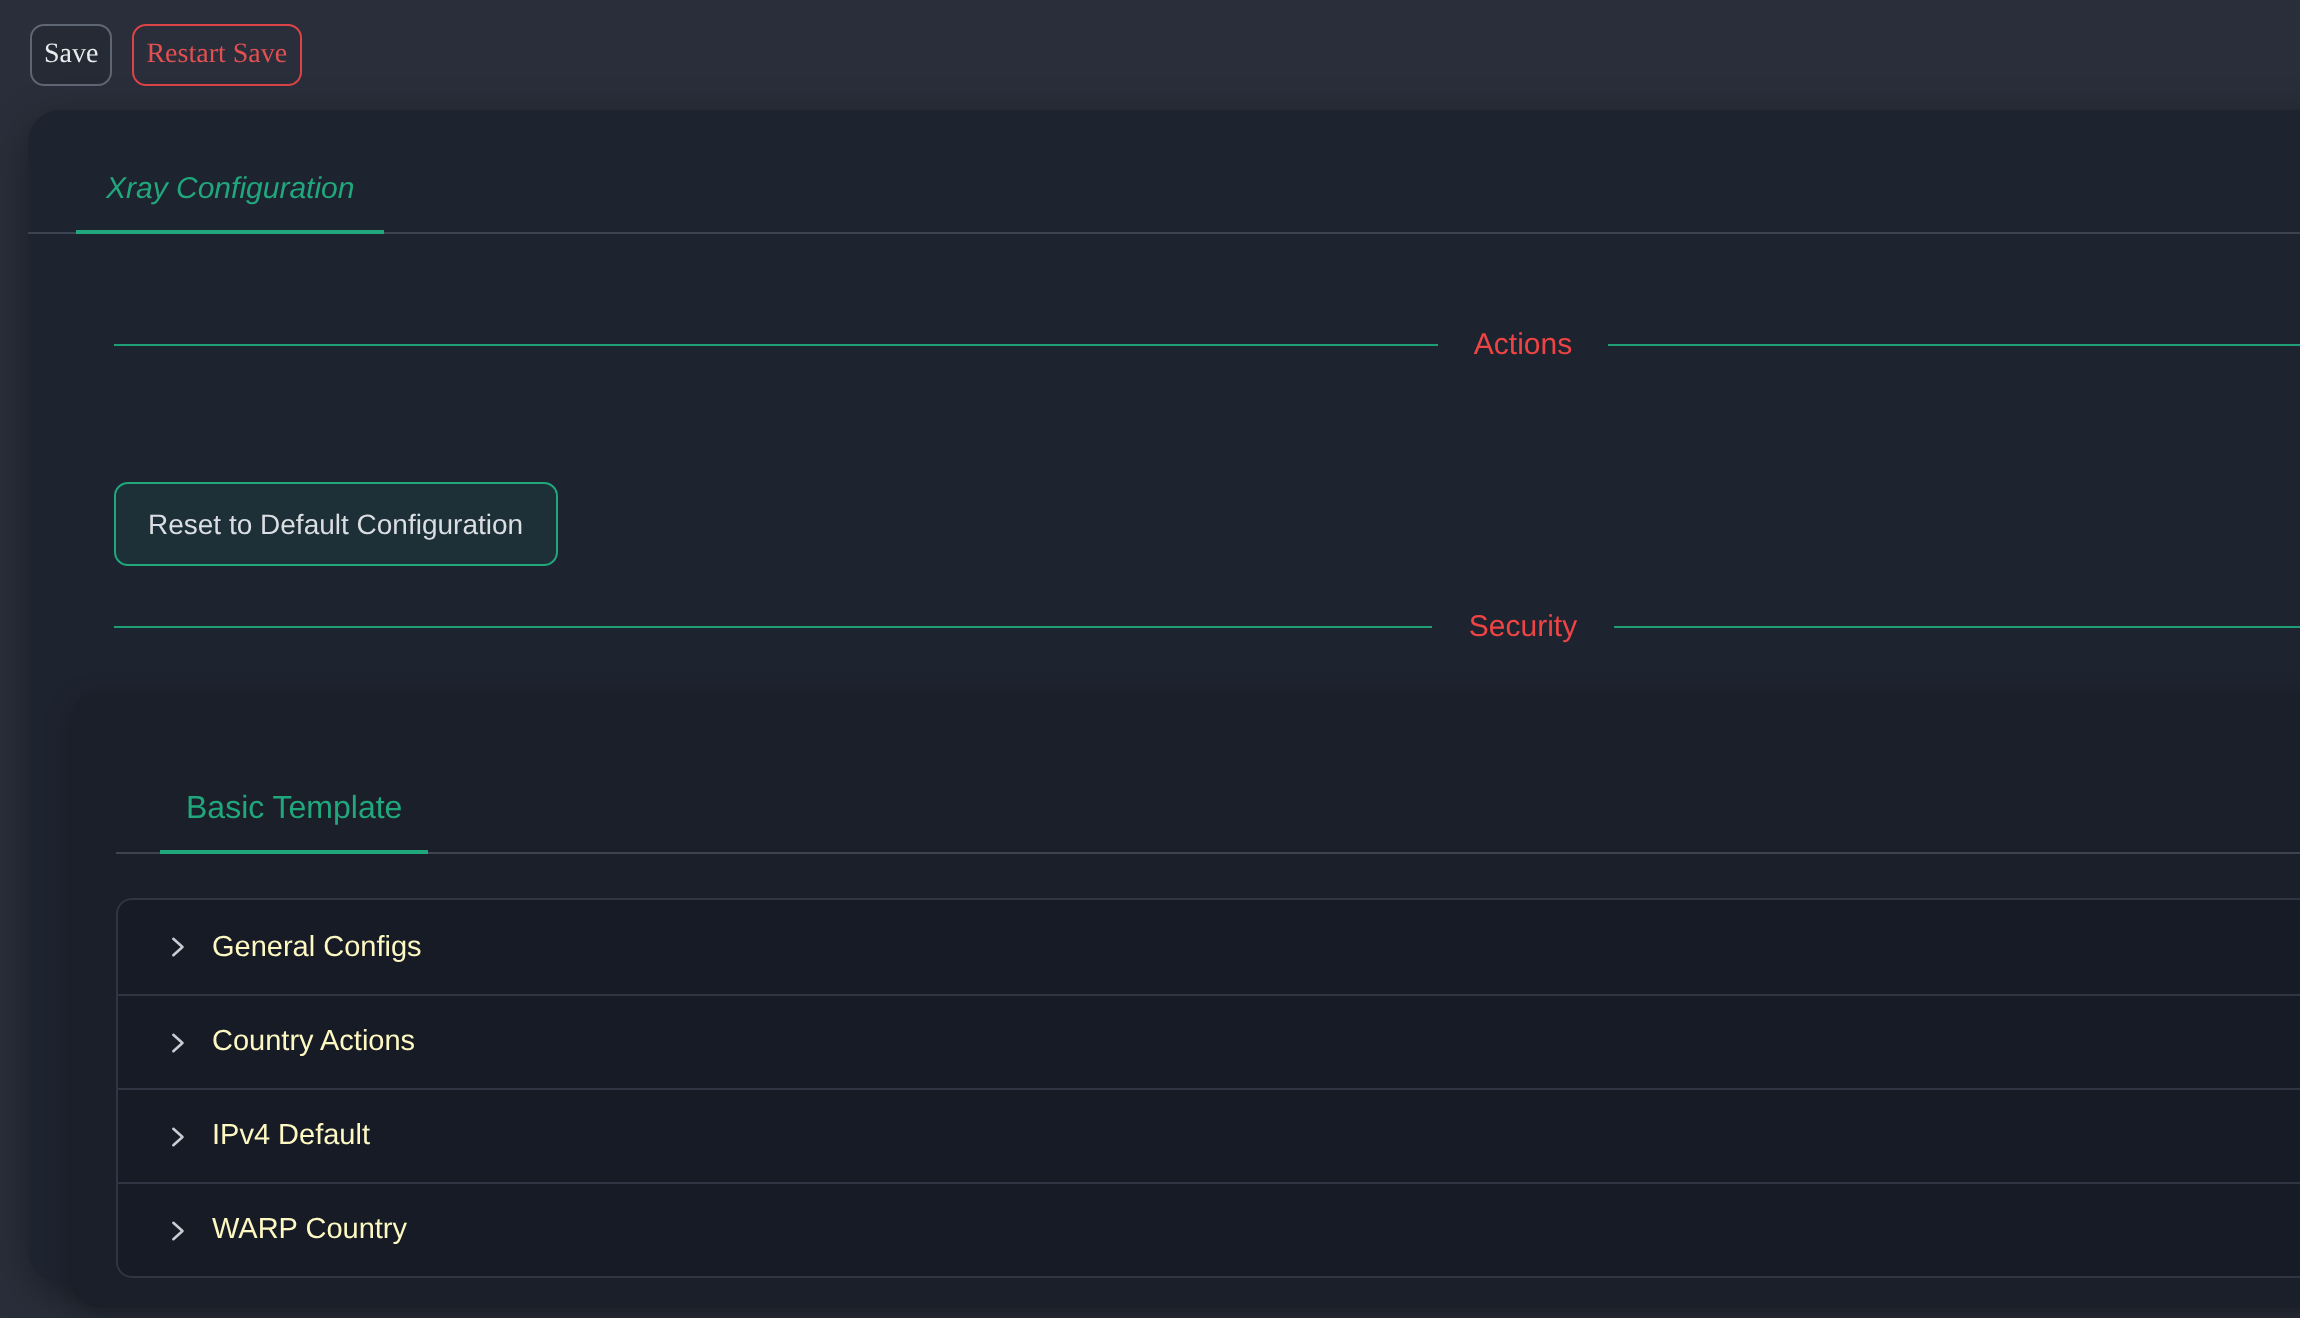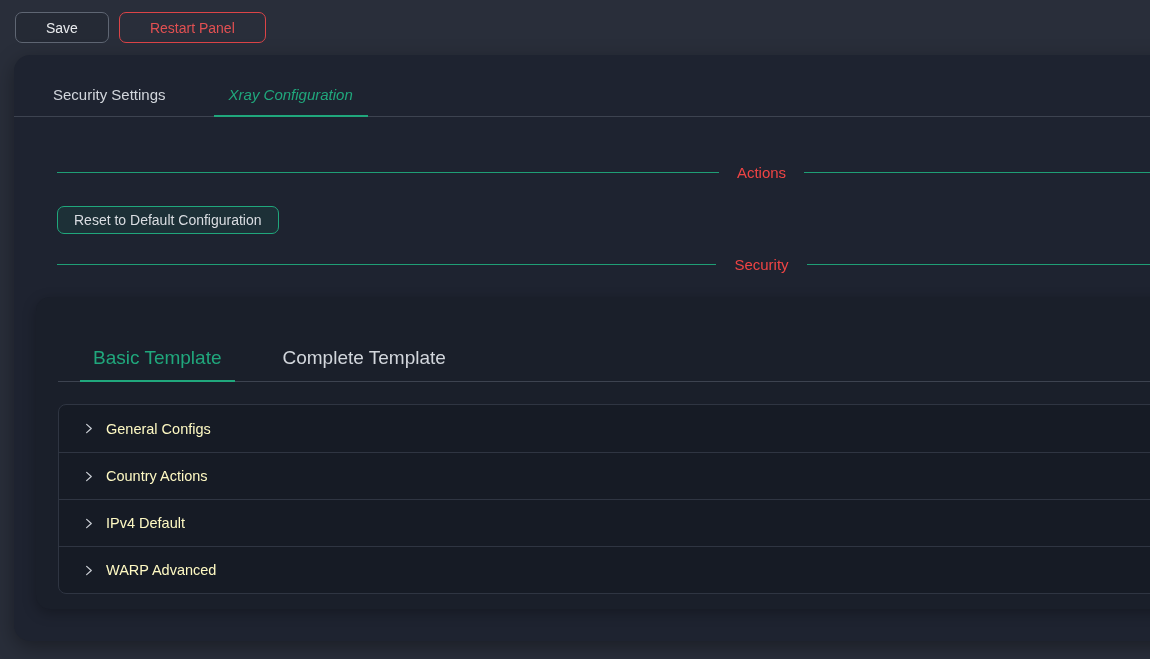--- a/index.html
+++ b/index.html
@@ -21,23 +21,23 @@
     font-family: "Liberation Sans", sans-serif;
     position: relative;
   }
 
   
   .toolbar {
     position: absolute; top: 12px; left: 15px;
     display: flex; gap: 10px; align-items: center;
   }
   .btn {
-    height: 31px; padding: 0 30px;
+    height: 31px; padding: 0 6px;
     border-radius: 7px; font-size: 14px;
-    font-family: Liberation Sans, sans-serif;
+    font-family: Liberation Serif, serif;
     cursor: pointer; display: inline-flex; align-items: center;
   }
   .btn-save {
     background: #252a35; border: 1px solid #5f6673; color: #e9ebee;
   }
   .btn-restart {
     background: transparent; border: 1px solid var(--danger); color: #e25052;
   }
 
   
@@ -74,47 +74,47 @@
   }
   .divider.first { margin-top: 43px; }
   .divider.second { margin-top: 18px; }
   .divider .line { flex: 1; height: 1px; background: var(--divider-line); }
   .divider .label {
     padding: 0 18px; font-size: 15px; color: #ef4444; white-space: nowrap;
   }
 
   .reset-row { margin-top: 22px; }
   .btn-reset {
-    height: 28px; padding: 0 16px;
+    height: 42px; padding: 0 16px;
     border-radius: 7px; font-size: 14px;
     font-family: "Liberation Sans", sans-serif;
     border: 1px solid var(--accent);
     background: rgba(32, 167, 121, 0.10);
     color: #dadde2; cursor: pointer;
-    display: inline-flex; align-items: center;
+    display: inline-flex; align-items: center; margin-top: 35px;
   }
 
   
   .templates-card {
     margin: 21px 0 0 -21px;
     width: 1430px;
     background: var(--inner-card-bg);
     border-radius: 14px;
     padding: 22px 22px 15px 22px;
     box-shadow: 0 4px 14px rgba(0,0,0,0.28);
   }
   .inner-tabs {
     display: flex; align-items: flex-end;
     padding: 28px 0 0 22px;
     border-bottom: 1px solid var(--tabbar-border);
   }
   .itab {
     padding: 0 13px 11px 13px;
     margin-right: 35px;
-    font-size: 19px; color: #d2d6dc;
+    font-size: 16px; color: #d2d6dc;
     border-bottom: 2px solid transparent;
     margin-bottom: -1px;
     cursor: pointer; white-space: nowrap;
   }
   .itab.active { color: var(--accent); border-bottom-color: var(--accent); }
 
   
   .collapse {
     margin-top: 22px;
     background: var(--collapse-bg);
@@ -136,27 +136,26 @@
     display: inline-flex; align-items: center; justify-content: center;
   }
   .chev svg { display: block; }
   .citem .clabel { font-size: 14.5px; color: #fef9c3; }
 </style>
 </head>
 <body>
 
 <div class="toolbar">
   <button class="btn btn-save">Save</button>
-  <button class="btn btn-restart">Restart Panel</button>
+  <button class="btn btn-restart">Restart Save</button>
 </div>
 
 <div class="main-card">
 
   <div class="main-tabs">
-    <div class="tab">Security Settings</div>
     <div class="tab active">Xray Configuration</div>
   </div>
 
   <div class="pane">
 
     <div class="divider first">
       <div class="line"></div>
       <div class="label">Actions</div>
       <div class="line"></div>
     </div>
@@ -168,21 +167,20 @@
     <div class="divider second">
       <div class="line"></div>
       <div class="label">Security</div>
       <div class="line"></div>
     </div>
 
     <div class="templates-card">
 
       <div class="inner-tabs">
         <div class="itab active">Basic Template</div>
-        <div class="itab">Complete Template</div>
       </div>
 
       <div class="collapse">
 
         <div class="citem">
           <span class="chev">
             <svg width="11" height="11" viewBox="0 0 12 12" fill="none">
               <polyline points="4,1.5 9,6 4,10.5" stroke="#c9cdd3" stroke-width="1.4" stroke-linecap="round" stroke-linejoin="round"></polyline>
             </svg>
           </span>
@@ -206,20 +204,20 @@
           </span>
           <span class="clabel">IPv4 Default</span>
         </div>
 
         <div class="citem">
           <span class="chev">
             <svg width="11" height="11" viewBox="0 0 12 12" fill="none">
               <polyline points="4,1.5 9,6 4,10.5" stroke="#c9cdd3" stroke-width="1.4" stroke-linecap="round" stroke-linejoin="round"></polyline>
             </svg>
           </span>
-          <span class="clabel">WARP Advanced</span>
+          <span class="clabel">WARP Country</span>
         </div>
 
       </div>
     </div>
 
   </div>
 </div>
 
 </body></html>

